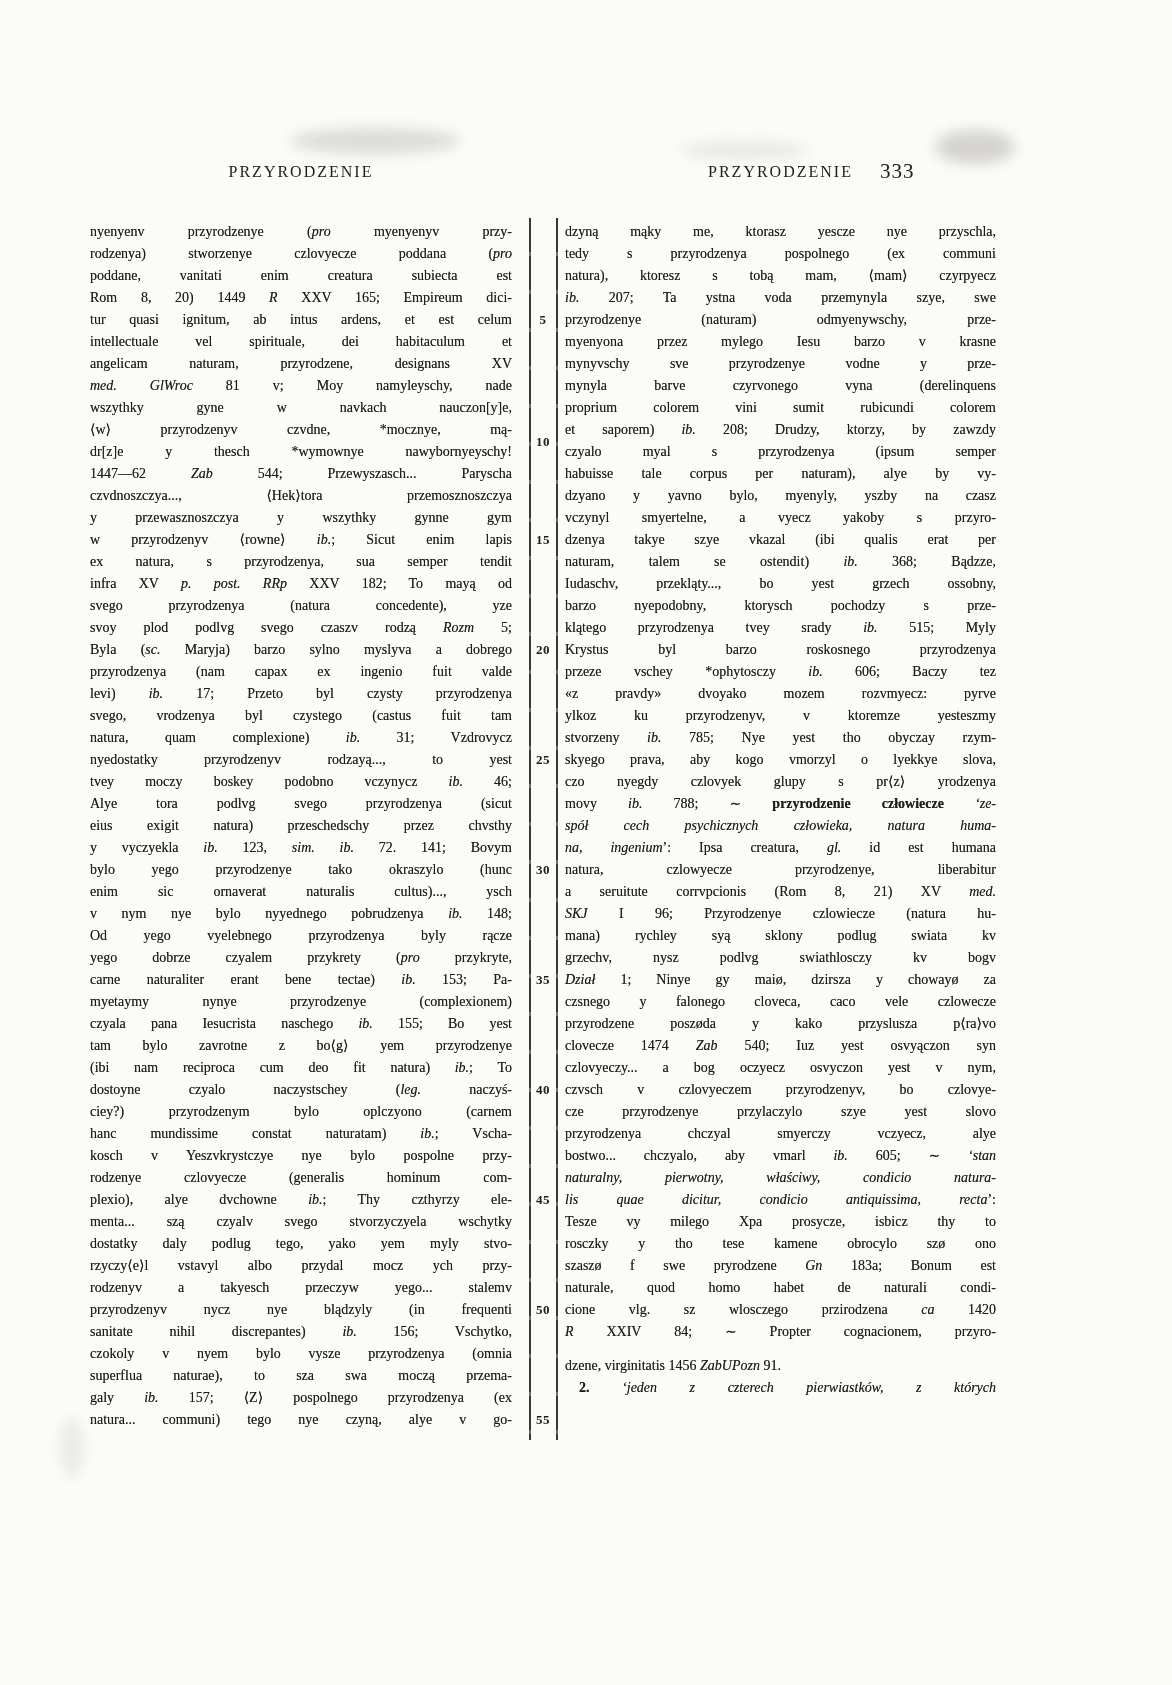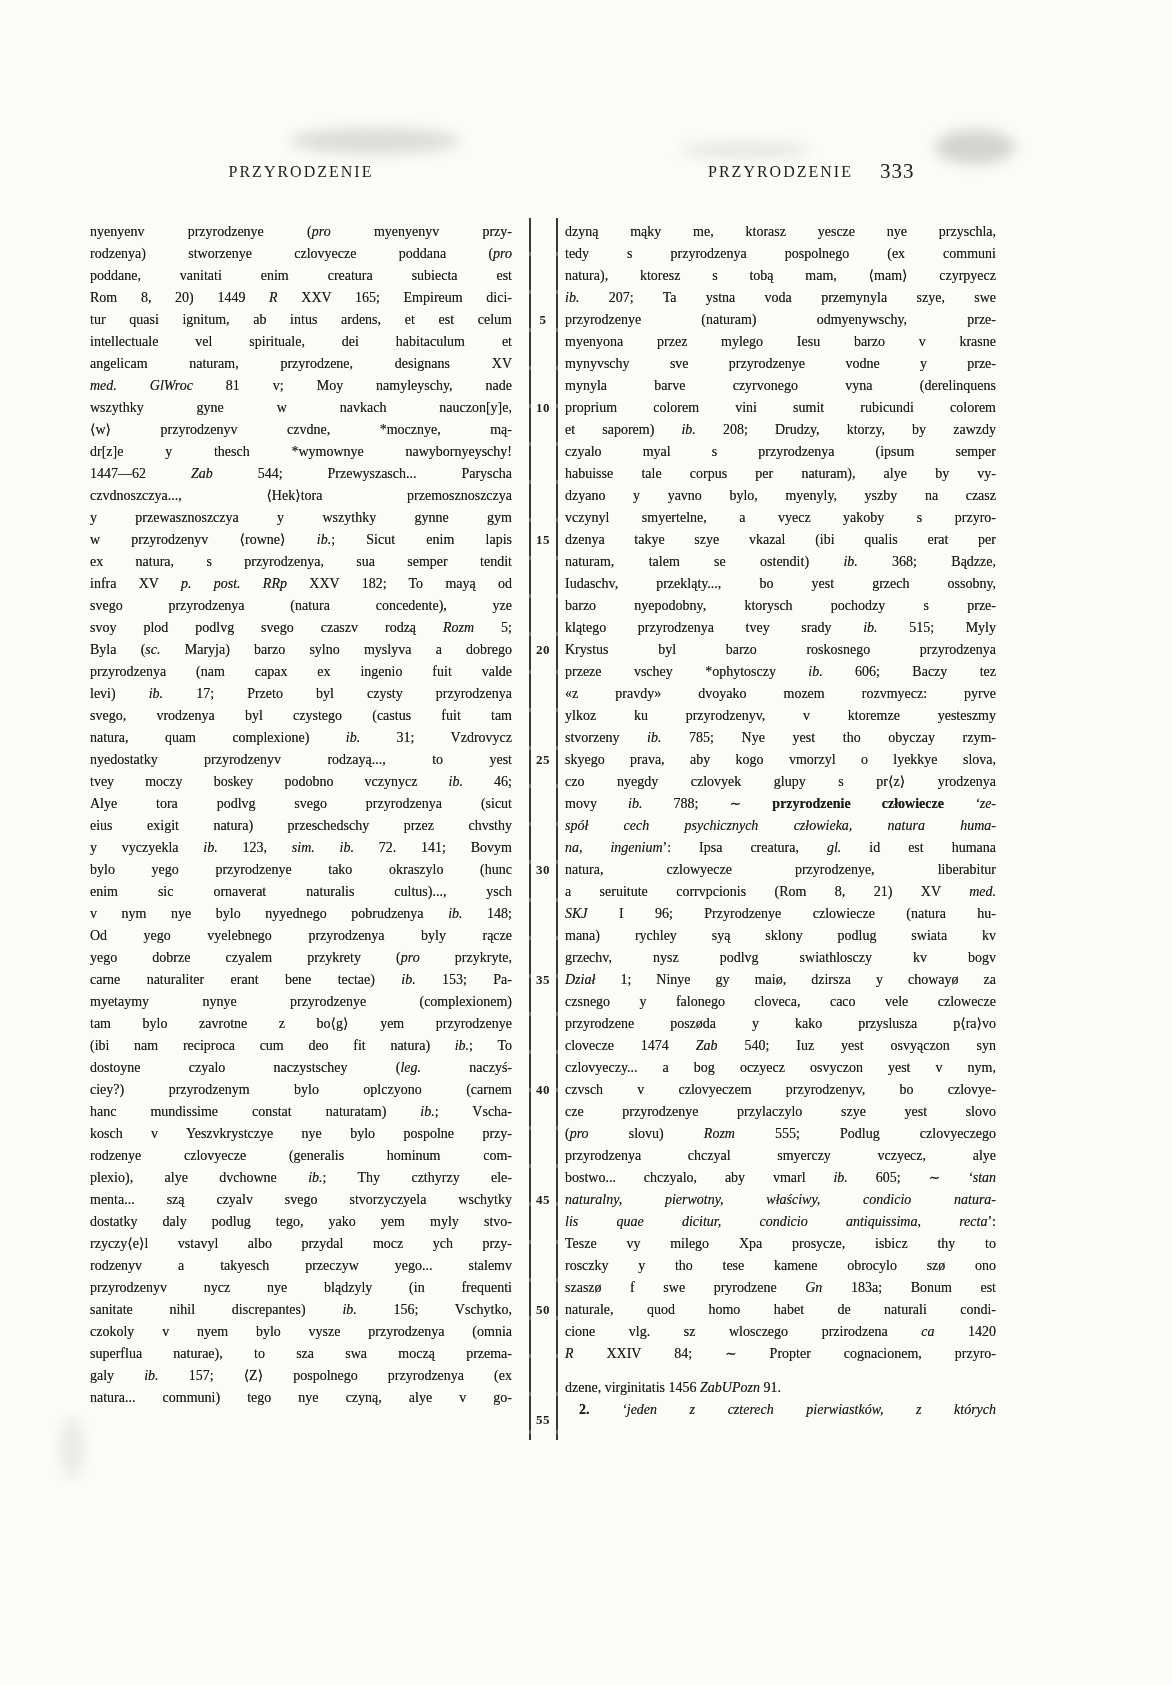--- a/index.html
+++ b/index.html
@@ -49,21 +49,21 @@
   <div class="running-head">
     <div class="rh rh-left">PRZYRODZENIE</div>
     <div class="rh rh-right">PRZYRODZENIE</div>
     <div class="rh-page">333</div>
   </div>
 
   <div class="gutter-rule rule-l"></div>
   <div class="gutter-rule rule-r"></div>
   <div id="gutter-numbers">
       <div class="lnum" style="top: 309px;">5</div>
-      <div class="lnum" style="top: 397px;">10</div>
+      <div class="lnum" style="top: 431px;">10</div>
       <div class="lnum" style="top: 529px;">15</div>
       <div class="lnum" style="top: 639px;">20</div>
       <div class="lnum" style="top: 749px;">25</div>
       <div class="lnum" style="top: 859px;">30</div>
       <div class="lnum" style="top: 969px;">35</div>
       <div class="lnum" style="top: 1079px;">40</div>
       <div class="lnum" style="top: 1189px;">45</div>
       <div class="lnum" style="top: 1299px;">50</div>
       <div class="lnum" style="top: 1409px;">55</div>
     </div>
@@ -98,20 +98,21 @@
       <div class="line">Alye tora podlvg svego przyrodzenya (sicut</div>
       <div class="line">eius exigit natura) przeschedschy przez chvsthy</div>
       <div class="line">y vyczyekla <em>ib.</em> 123, <em>sim. ib.</em> 72. 141; Bovym</div>
       <div class="line">bylo yego przyrodzenye tako okraszylo (hunc</div>
       <div class="line">enim sic ornaverat naturalis cultus)..., ysch</div>
       <div class="line">v nym nye bylo nyyednego pobrudzenya <em>ib.</em> 148;</div>
       <div class="line">Od yego vyelebnego przyrodzenya byly rącze</div>
       <div class="line">yego dobrze czyalem przykrety (<em>pro</em> przykryte,</div>
       <div class="line">carne naturaliter erant bene tectae) <em>ib.</em> 153; Pa-</div>
       <div class="line">myetaymy nynye przyrodzenye (complexionem)</div>
+      <div class="line">czyala pana Iesucrista naschego <em>ib.</em> 155; Bo yest</div>
       <div class="line">tam bylo zavrotne z bo⟨g⟩ yem przyrodzenye</div>
       <div class="line">(ibi nam reciproca cum deo fit natura) <em>ib.</em>; To</div>
       <div class="line">dostoyne czyalo naczystschey (<em>leg.</em> naczyś-</div>
       <div class="line">ciey?) przyrodzenym bylo oplczyono (carnem</div>
       <div class="line">hanc mundissime constat naturatam) <em>ib.</em>; Vscha-</div>
       <div class="line">kosch v Yeszvkrystczye nye bylo pospolne przy-</div>
       <div class="line">rodzenye czlovyecze (generalis hominum com-</div>
       <div class="line">plexio), alye dvchowne <em>ib.</em>; Thy czthyrzy ele-</div>
       <div class="line">menta... szą czyalv svego stvorzyczyela wschytky</div>
       <div class="line">dostatky daly podlug tego, yako yem myly stvo-</div>
@@ -159,21 +160,20 @@
       <div class="line"><em>SKJ</em> I 96; Przyrodzenye czlowiecze (natura hu-</div>
       <div class="line">mana) rychley syą sklony podlug swiata kv</div>
       <div class="line">grzechv, nysz podlvg swiathlosczy kv bogv</div>
       <div class="line"><em>Dział</em> 1; Ninye gy maiø, dzirsza y chowayø za</div>
       <div class="line">czsnego y falonego cloveca, caco vele czlowecze</div>
       <div class="line">przyrodzene poszøda y kako przyslusza p⟨ra⟩vo</div>
       <div class="line">clovecze 1474 <em>Zab</em> 540; Iuz yest osvyączon syn</div>
       <div class="line">czlovyeczy... a bog oczyecz osvyczon yest v nym,</div>
       <div class="line">czvsch v czlovyeczem przyrodzenyv, bo czlovye-</div>
       <div class="line">cze przyrodzenye przylaczylo szye yest slovo</div>
-      <div class="line">(<em>pro</em> slovu) <em>Rozm</em> 555; Podlug czlovyeczego</div>
       <div class="line">przyrodzenya chczyal smyerczy vczyecz, alye</div>
       <div class="line">bostwo... chczyalo, aby vmarl <em>ib.</em> 605; ∼ <em>‘stan</em></div>
       <div class="line"><em>naturalny, pierwotny, właściwy, condicio natura-</em></div>
       <div class="line"><em>lis quae dicitur, condicio antiquissima, recta</em>’:</div>
       <div class="line">Tesze vy milego Xpa prosycze, isbicz thy to</div>
       <div class="line">rosczky y tho tese kamene obrocylo szø ono</div>
       <div class="line">szaszø f swe pryrodzene <em>Gn</em> 183a; Bonum est</div>
       <div class="line">naturale, quod homo habet de naturali condi-</div>
       <div class="line">cione vlg. sz wlosczego przirodzena <em>ca</em> 1420</div>
       <div class="line"><em>R</em> XXIV 84; ∼ Propter cognacionem, przyro-</div>

